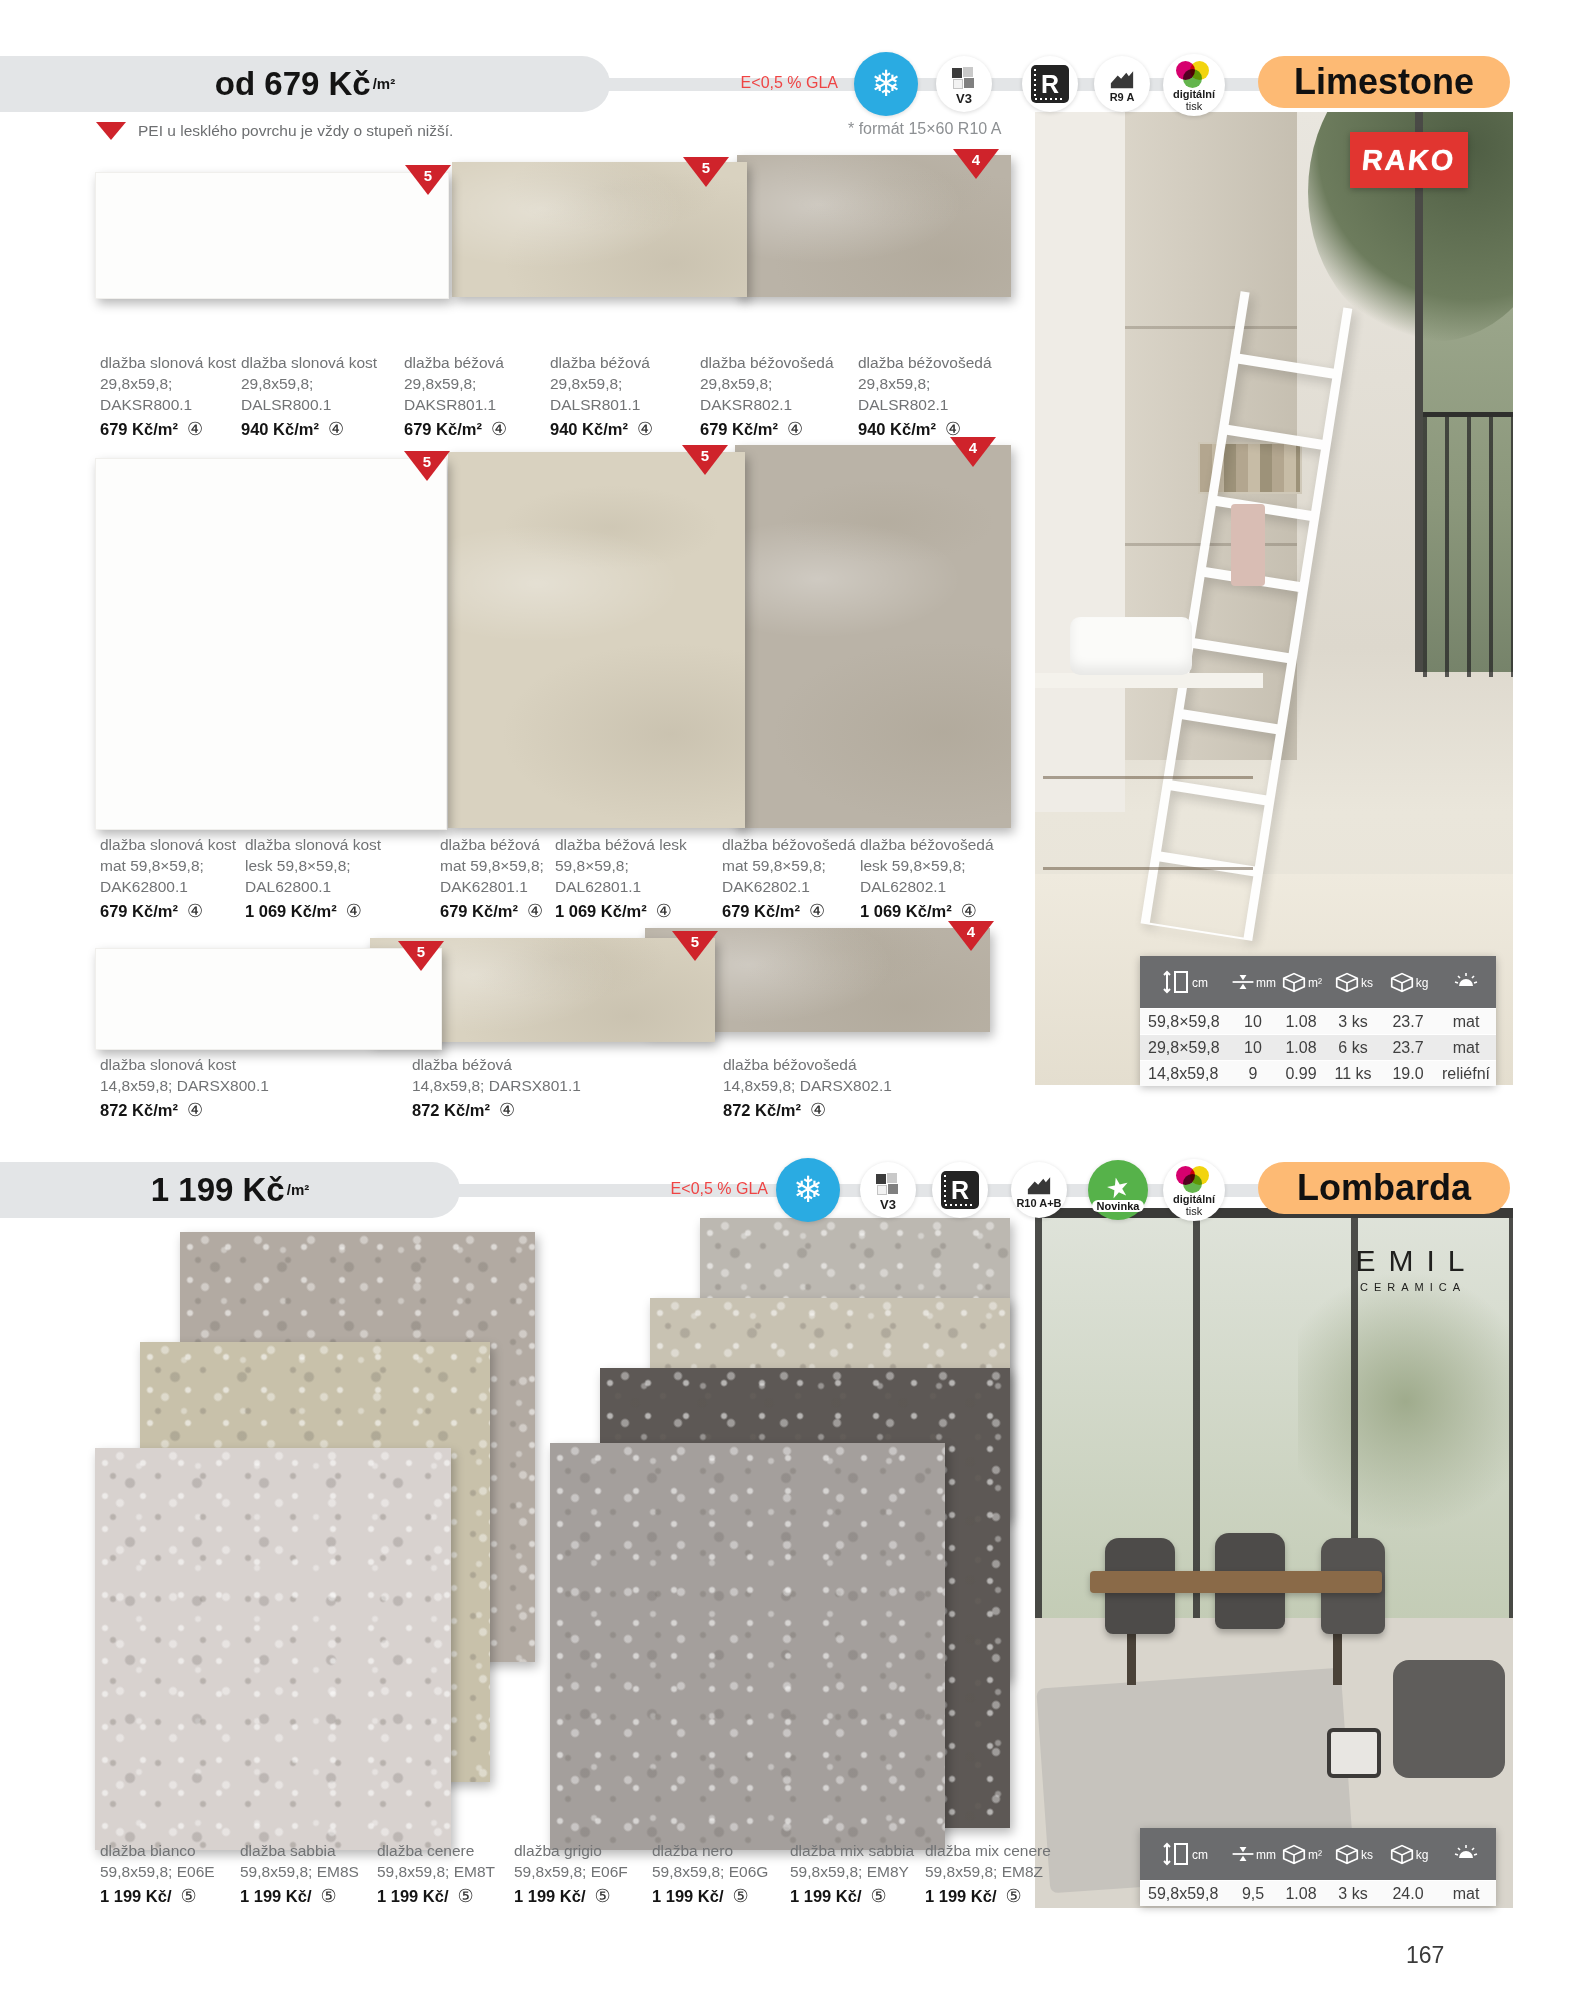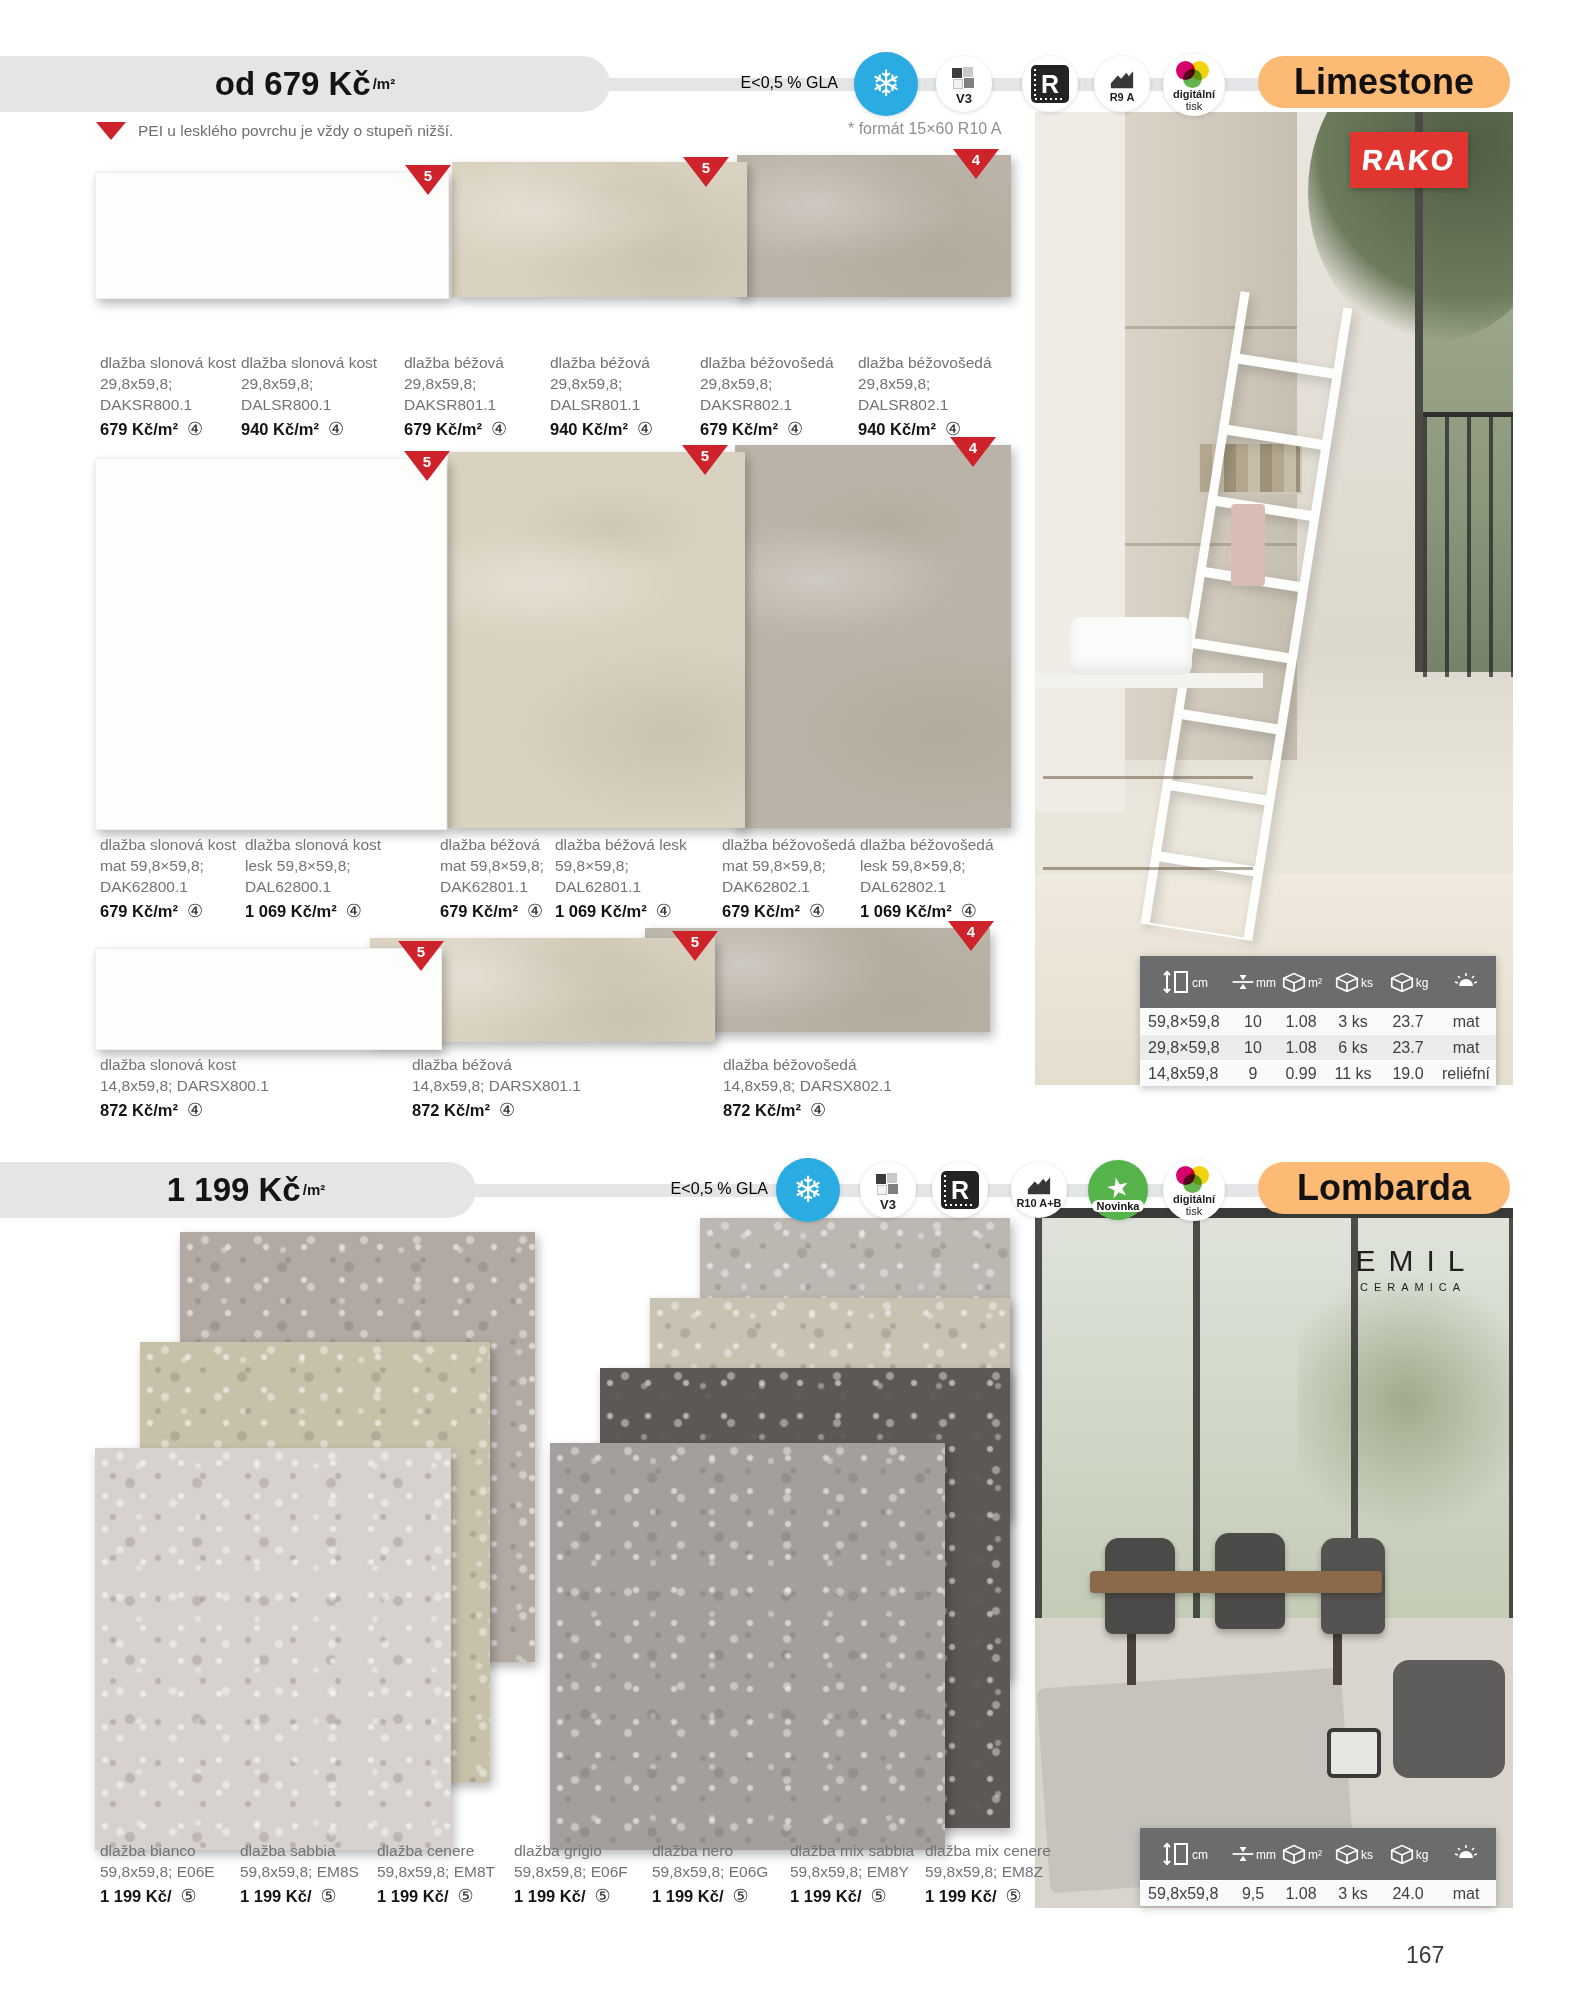--- a/index.html
+++ b/index.html
@@ -8,21 +8,21 @@
 
   
   .pricepill{position:absolute;left:0;height:56px;background:#e3e5e7;
     border-radius:0 28px 28px 0;display:flex;align-items:center;justify-content:center;
     font-size:33px;font-weight:700;color:#141414;z-index:4;}
   .pricepill sup{font-size:15px;font-weight:700;margin-left:2px;position:relative;top:-1px;}
   .titlepill{position:absolute;height:52px;background:#fdba74;border-radius:26px;
     display:flex;align-items:center;justify-content:center;font-size:36px;font-weight:700;
     color:#111;z-index:6;}
   .hline{position:absolute;height:13px;background:#e3e5e7;z-index:1;}
-  .gla{position:absolute;width:120px;text-align:right;font-size:16px;color:#000000;z-index:3;}
+  .gla{position:absolute;width:120px;text-align:right;font-size:16px;color:#ef4444;z-index:3;}
   .formatnote{position:absolute;font-size:16px;color:#8d9093;}
   .peinote{position:absolute;display:flex;align-items:center;font-size:15.5px;color:#6d6f71;}
   .tri-red{width:30px;height:18px;background:#cf232b;
     clip-path:polygon(0 0,100% 0,50% 100%);margin-right:12px;display:inline-block;}
 
   
   .icn{position:absolute;background:#fff;border-radius:50%;
     box-shadow:0 1px 4px rgba(0,0,0,.15);display:flex;flex-direction:column;
     align-items:center;justify-content:center;z-index:5;}
   .frost{background:#2aabe2;}
@@ -468,21 +468,21 @@
           <span>11 ks</span>
           <span>19.0</span>
           <span>reliéfní</span>
         </div>
       </div>
   </div>
 </section>
 
 <section>
 
-  <div class="pricepill" style="top:1162px;width:460px;padding-left:16px;">
+  <div class="pricepill" style="top:1162px;width:460px;">
     <span>1 199 Kč</span>
       <sup>/m²</sup>
   </div>
   <div class="hline" style="left:430px;top:1184px;width:840px;"></div>
   <div class="gla" style="left:648px;top:1180px;">E&lt;0,5 % GLA</div>
 
   <div class="icn frost" style="left:776px;top:1158px;width:64px;height:64px;">
     <span class="flake">❄</span>
   </div>
   <div class="icn" style="left:860px;top:1162px;width:56px;height:56px;">

